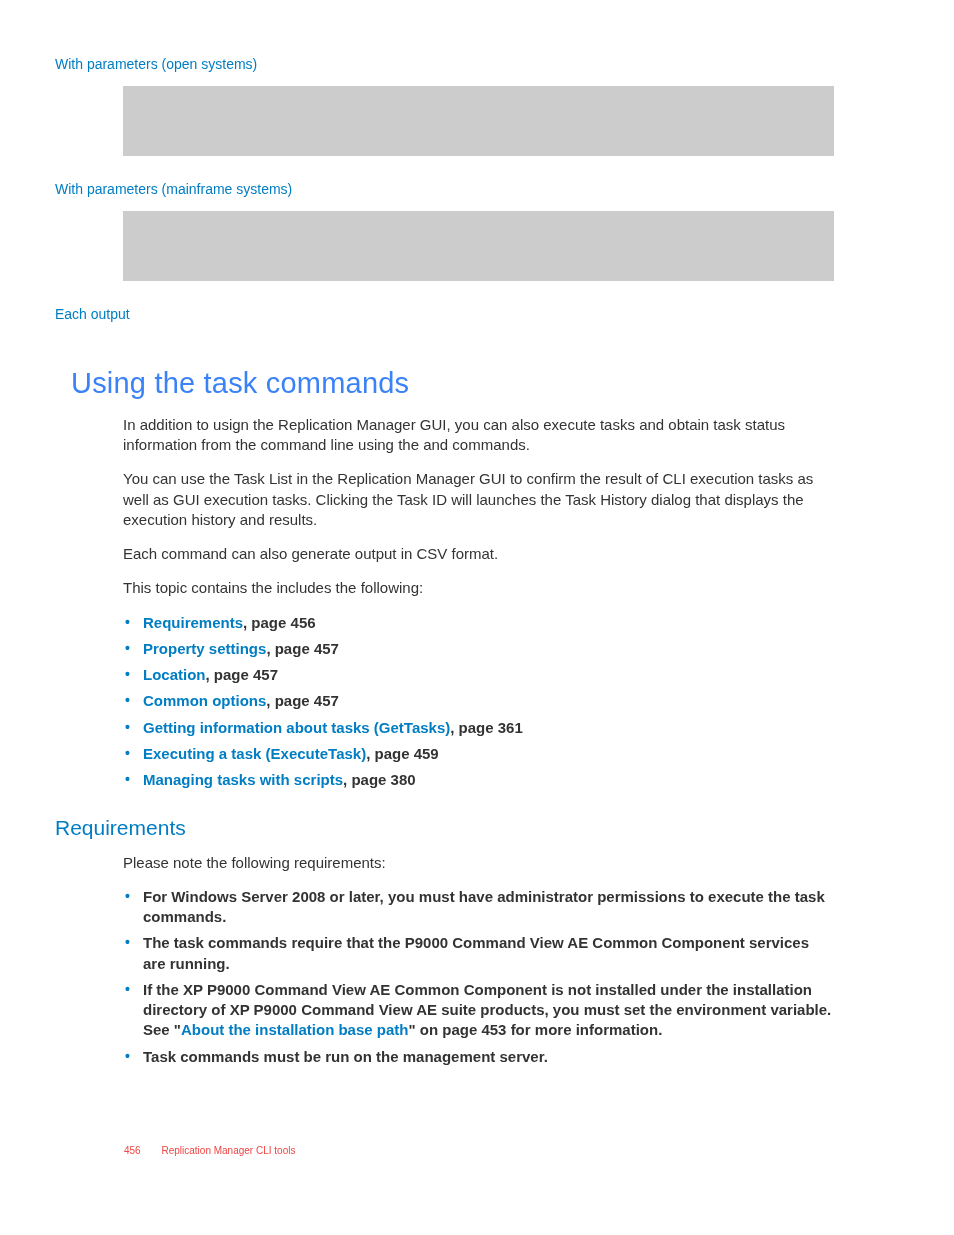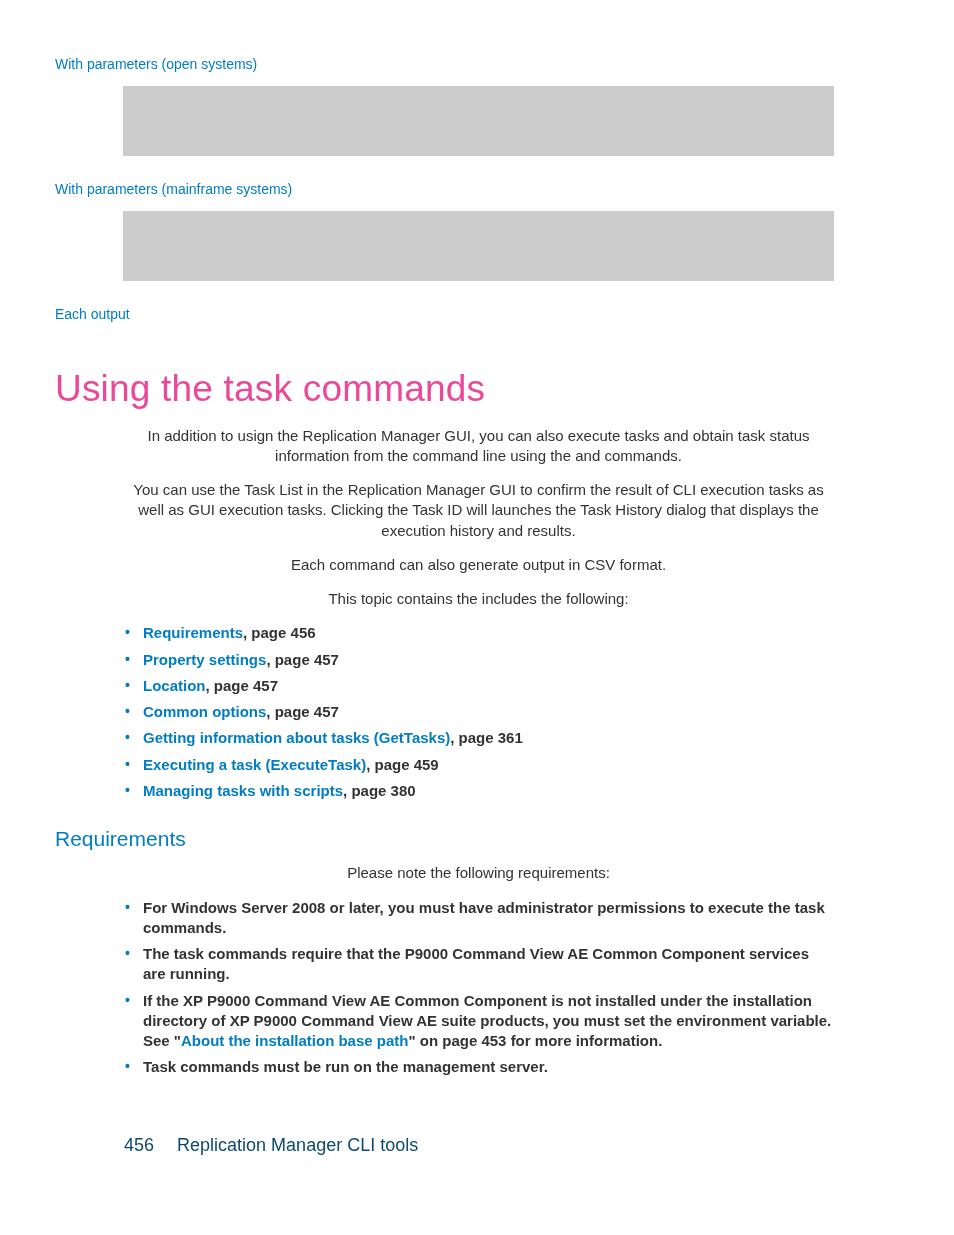--- a/index.html
+++ b/index.html
@@ -25,38 +25,37 @@
     font-size: 14px;
     font-weight: 300;
     margin: 0 0 8px 0;
   }
   .gray-box {
     background: #cccccc;
     height: 70px;
     margin: 12px 0 24px 68px;
   }
   h1.section-title {
-    color: #ec4899;
-    font-size: 37px;
+    color: #3b82f6;
+    font-size: 29px;
     font-weight: 300;
-    margin: 40px 0 12px 0;
+    margin: 40px 0 12px 16px;
     letter-spacing: 0.2px;
   }
   h2.sub-title {
     color: #007dc3;
     font-size: 21px;
     font-weight: 300;
     margin: 24px 0 10px 0;
   }
   .indent {
     margin-left: 68px;
   }
   p {
     margin: 0 0 14px 0;
-    text-align: center;
   }
   ul.bullets {
     list-style: none;
     padding: 0;
     margin: 0 0 14px 0;
     font-weight: bold;
   }
   ul.bullets > li {
     position: relative;
     padding-left: 20px;
@@ -71,22 +70,22 @@
     font-size: 14px;
   }
   a.link, .link {
     color: #007dc3;
     text-decoration: none;
   }
   .footer {
     position: absolute;
     bottom: 78px;
     left: 124px;
-    font-size: 18px;
-    color: #0c4a6e;
+    font-size: 10px;
+    color: #ef4444;
     font-weight: 300;
   }
   .footer .pnum {
     margin-right: 18px;
   }
 </style>
 </head>
 <body>
 
 <div class="page">

